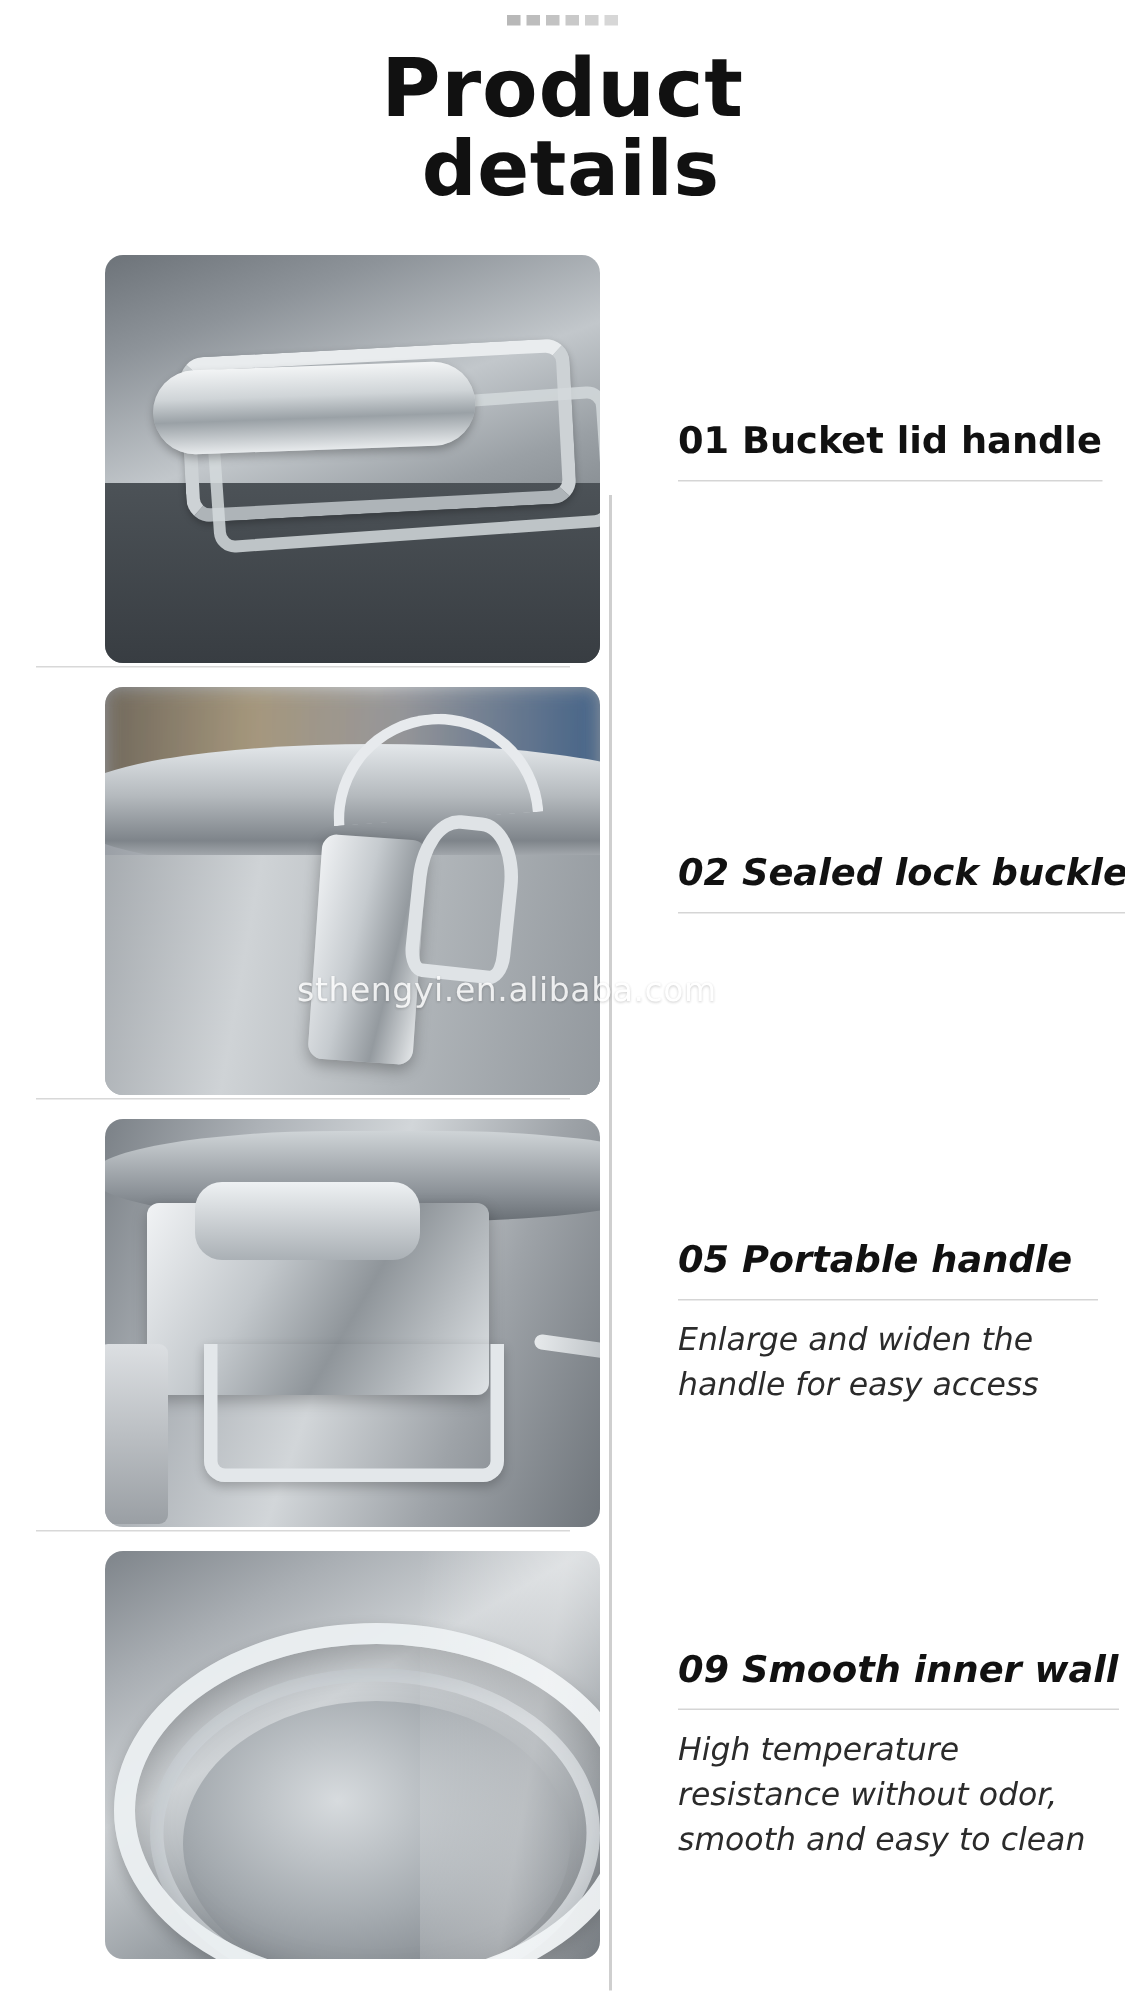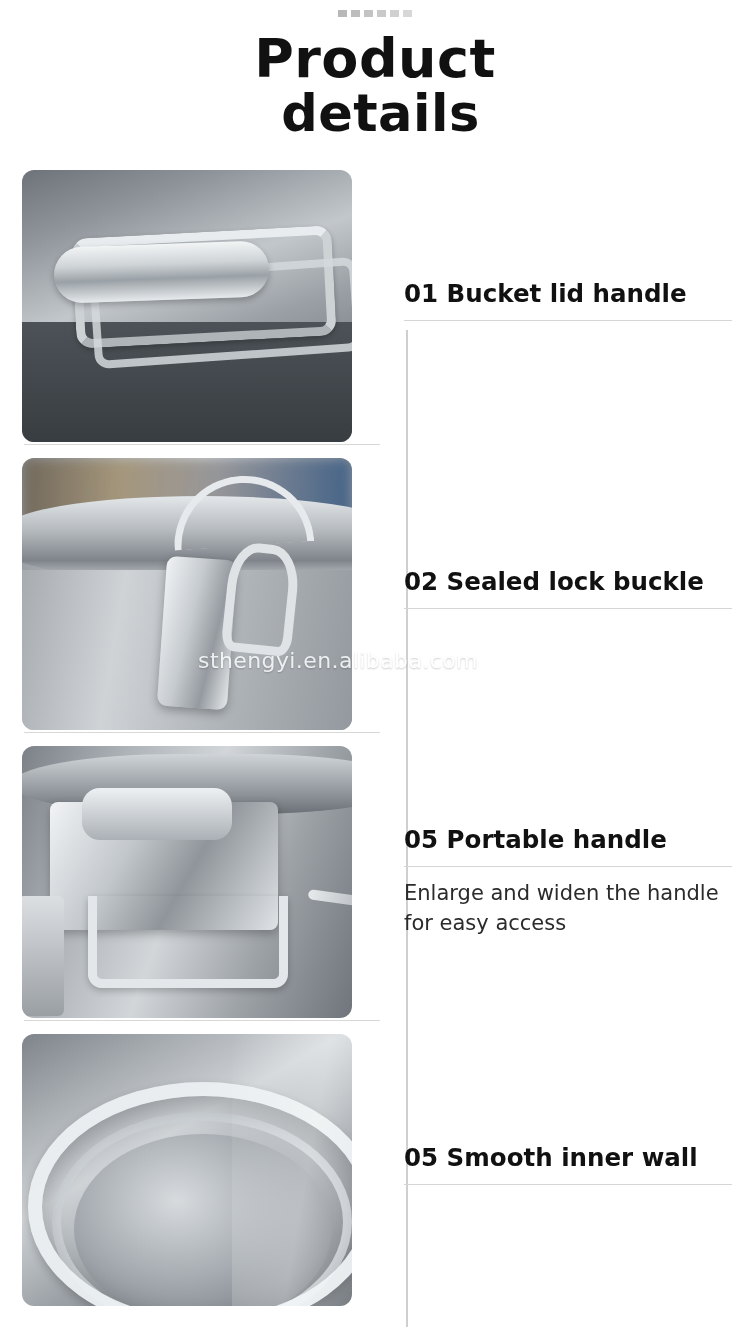--- a/index.html
+++ b/index.html
@@ -55,22 +55,23 @@
   
   .rows {
     margin-top: 22px;
     position: relative;
   }
   .row {
     display: flex;
     align-items: stretch;
     position: relative;
     height: 288px;
-  }
-  .row + .row { margin-top: 0; }
+    padding-left: 48px;
+  }
+  .row + .row { margin-top: 0; font-style: italic; }
 
   .photo-wrap {
     width: 368px;
     padding-left: 22px;
     padding-right: 16px;
     display: flex;
     align-items: center;
   }
   .photo {
     width: 360px;
@@ -341,22 +342,23 @@
   <div class="row">
     <div class="photo-wrap">
       <div class="photo img4">
         <div class="inner"></div>
         <div class="rim2"></div>
         <div class="rim"></div>
         <div class="gloss"></div>
       </div>
     </div>
     <div class="text-col">
-      <div class="item-title">05 Smooth inner wall</div>
+      <div class="item-title">09 Smooth inner wall</div>
       <div class="item-divider"></div>
+      <div class="item-desc">High temperature resistance without odor, smooth and easy to clean</div>
     </div>
   </div>
 
   <div class="photo-sep" style="top:282px;"></div>
   <div class="photo-sep" style="top:570px;"></div>
   <div class="photo-sep" style="top:858px;"></div>
 </div>
 
 <div class="watermark">sthengyi.en.alibaba.com</div>
 

